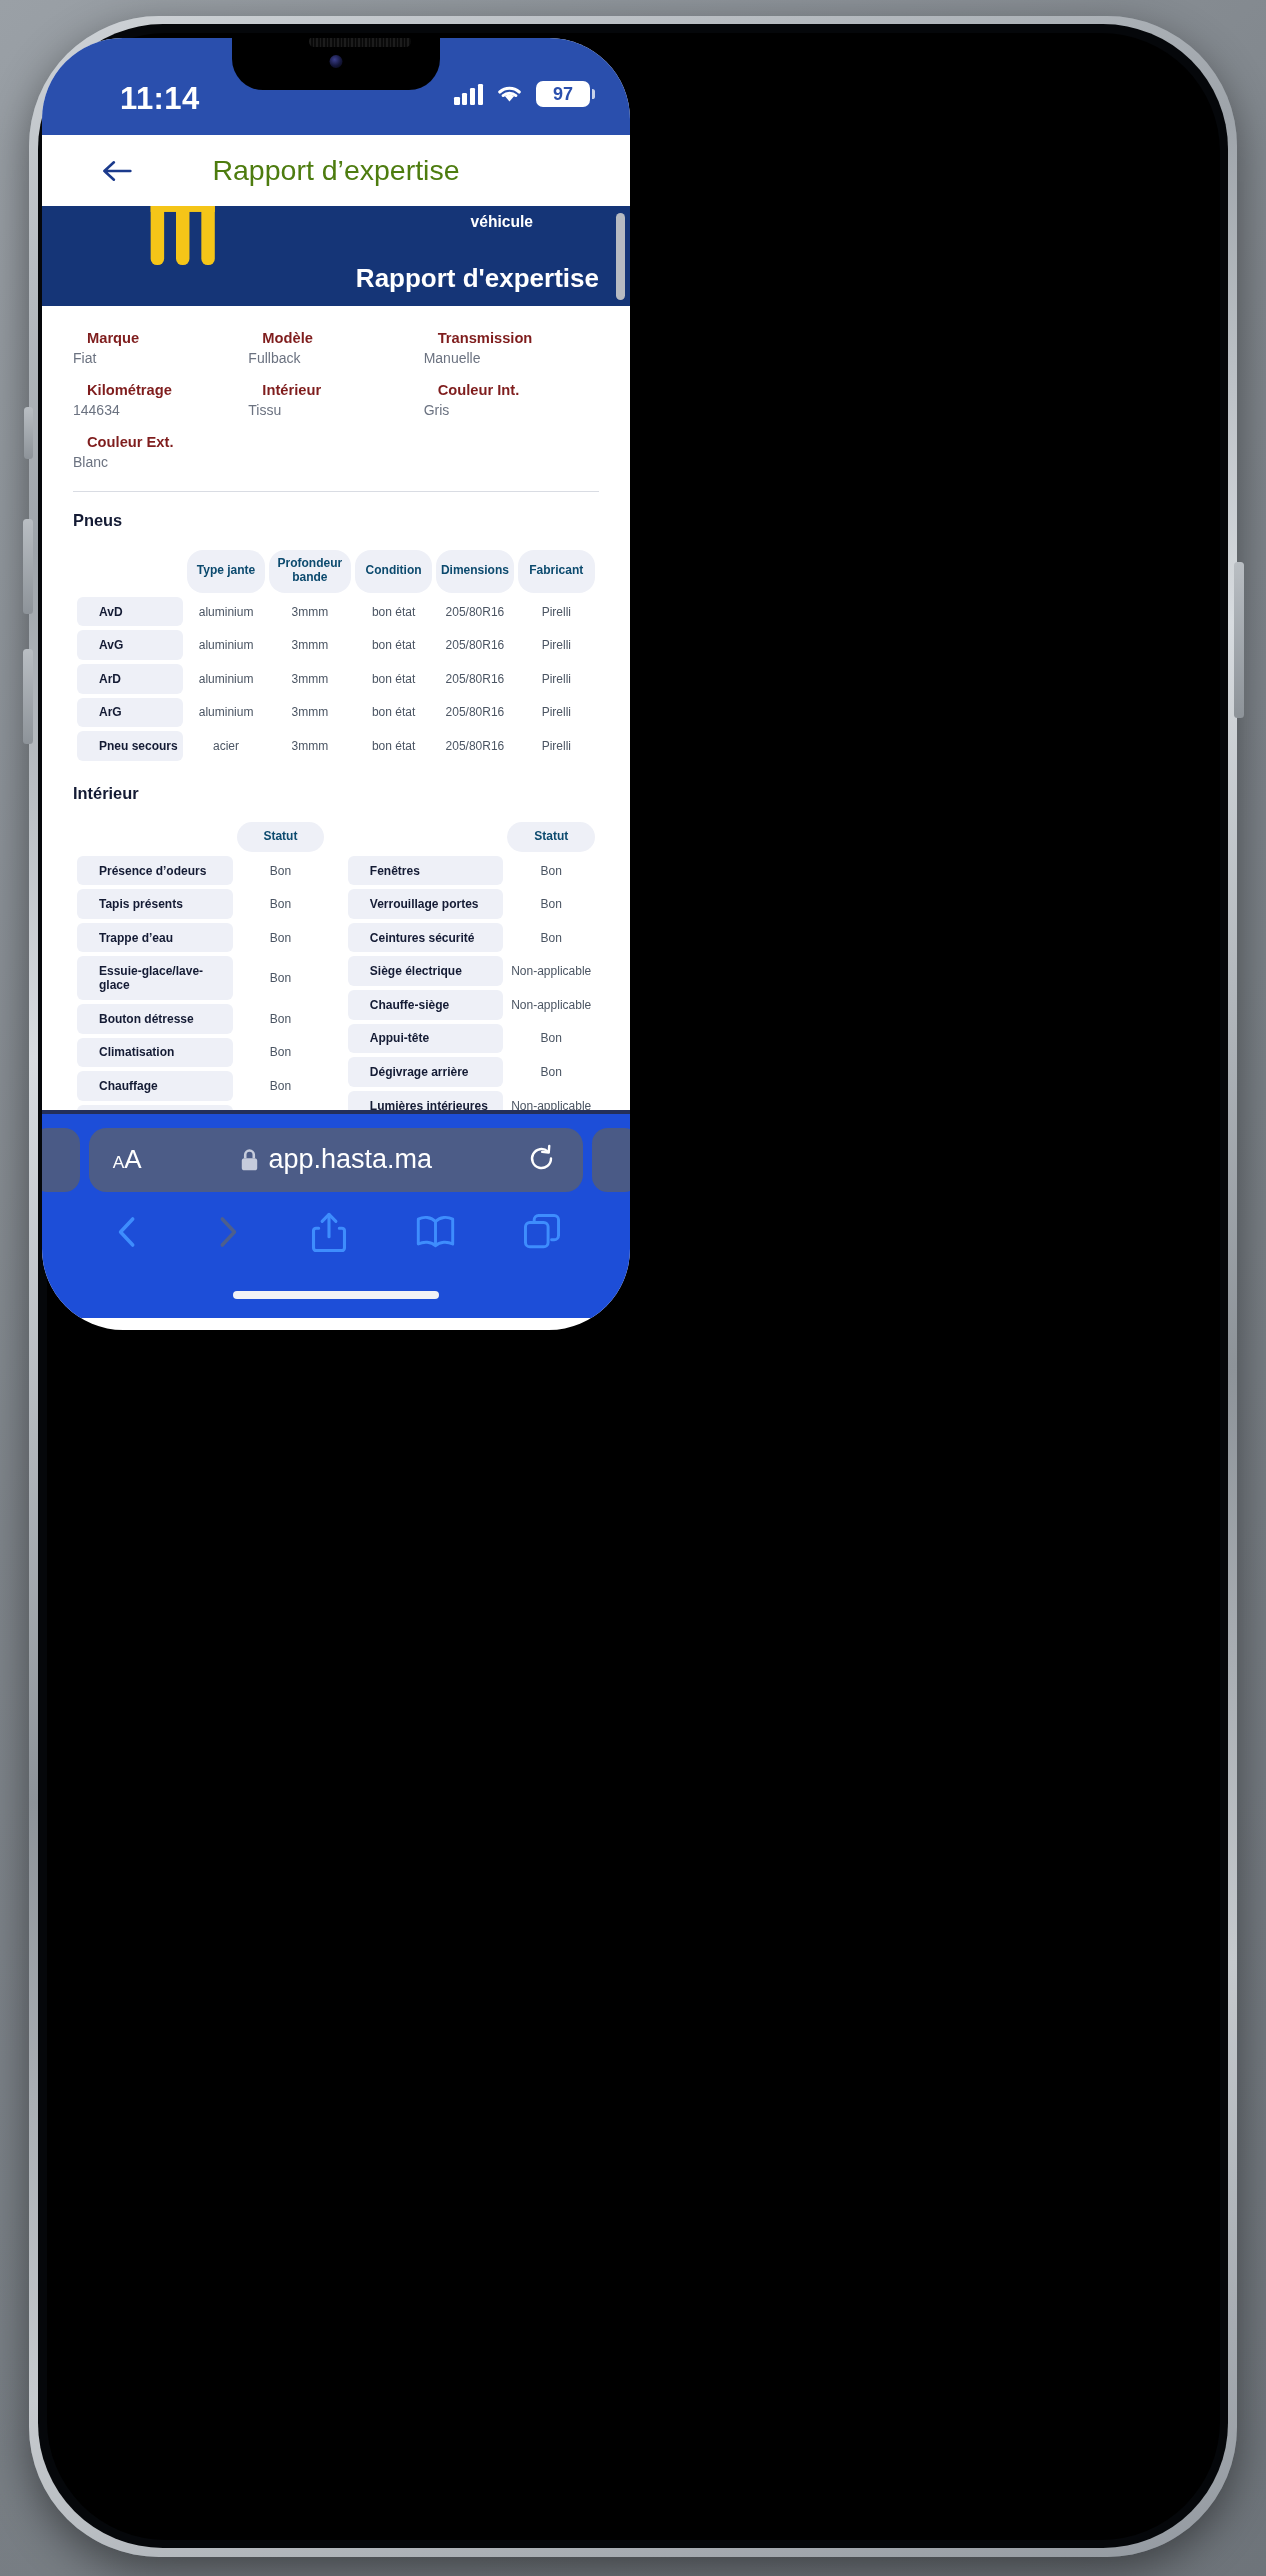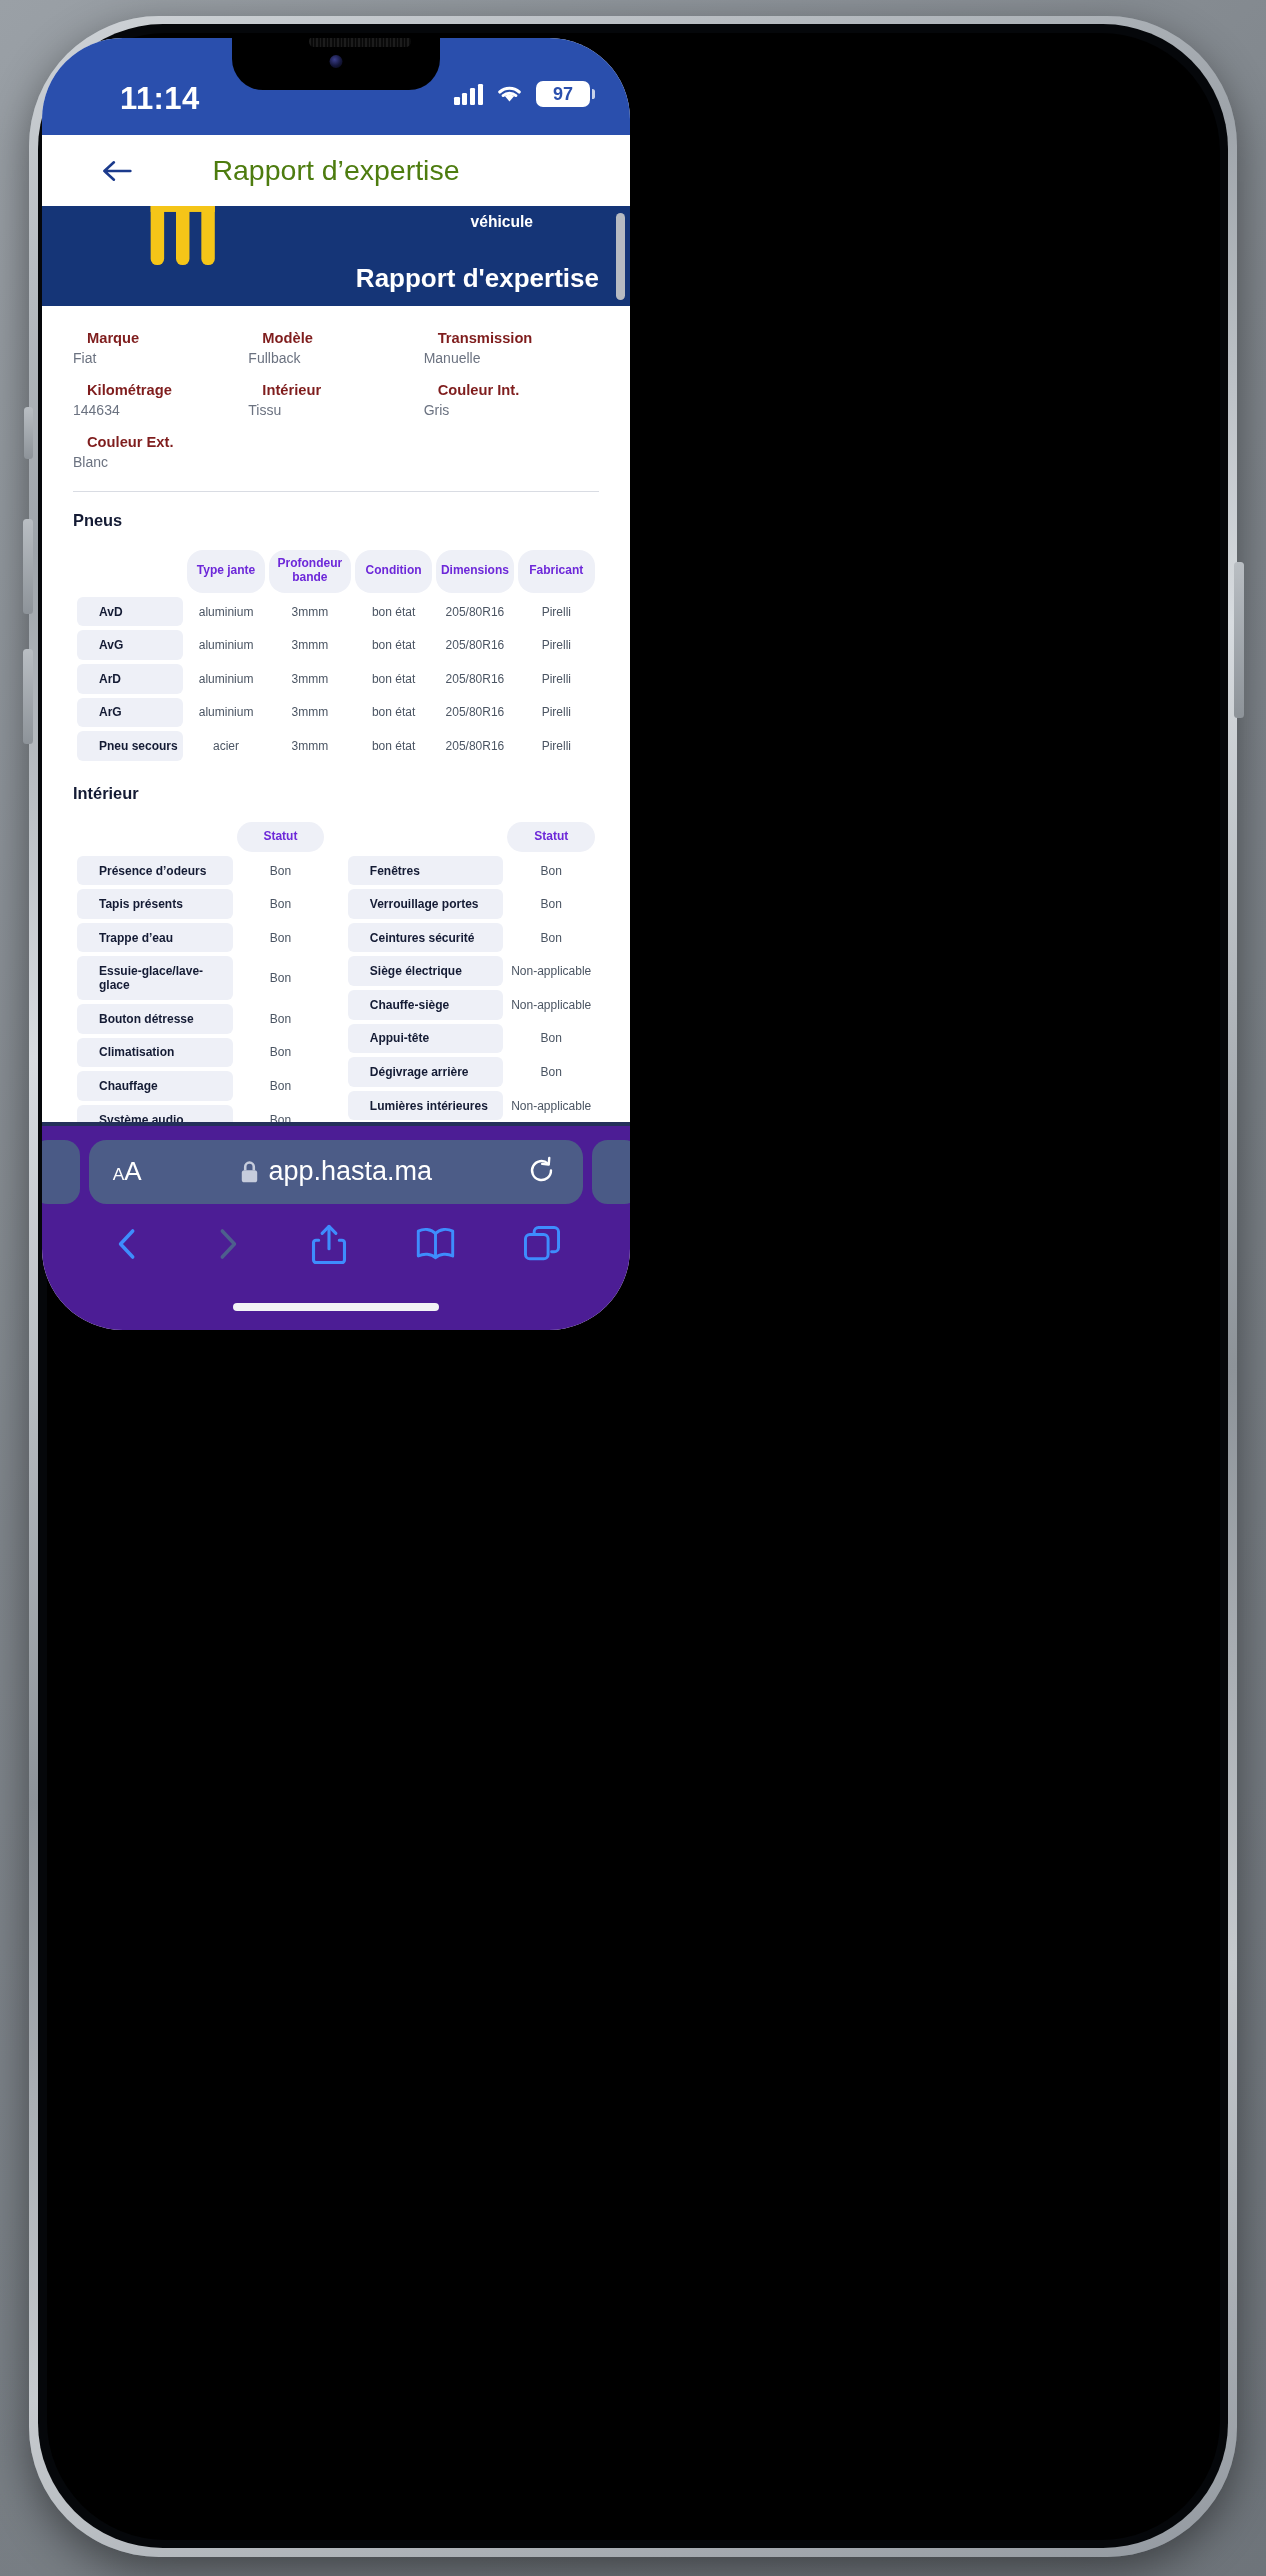--- a/index.html
+++ b/index.html
@@ -175,41 +175,41 @@
 
   .section-title {
     font-size: 16.4px; font-weight: 700; color: #141b34;
     margin: 19px 0 15.6px;
   }
 
   
   table.pills { width: 100%; border-collapse: separate; border-spacing: 4.3px 4.3px; table-layout: fixed; }
   table.pills th {
     background: #eef0f7; border-radius: 16px;
-    font-size: 12px; font-weight: 700; color: #6d28d9;
+    font-size: 12px; font-weight: 700; color: #0c4a6e;
     padding: 7.8px 3.5px; text-align: center; line-height: 1.15;
   }
   table.pills th.blank { background: transparent; }
   table.pills td { font-size: 12px; color: #4b5563; text-align: center; padding: 7.8px 3.5px; }
   table.pills td.rowhead {
     background: #eef0f7; border-radius: 6px;
     font-weight: 700; color: #141b34; text-align: left; padding-left: 22px;
   }
 
   
   .two-col { display: grid; grid-template-columns: 1fr 1fr; gap: 0 15.6px; align-items: start; }
   .two-col table.pills { table-layout: fixed; }
   .col-name { width: 68%; }
   .col-stat { width: 32%; }
 
   
   .safari {
-    position: absolute; left: 0; right: 0; bottom: 0;
+    position: absolute; left: 0; right: 0; bottom: 12px;
     height: 208px;
-    background: #4c1d95;
+    background: #1d4ed8;
     z-index: 10;
     text-align: center;
   }
   .safari-top-strip { height: 3.5px; background: #24305a; }
   .url-row {
     display: flex; align-items: center; gap: 8.7px;
     padding: 14px 19px 0;
   }
   .mini-tab {
     width: 48px; height: 64px; border-radius: 15.6px;

